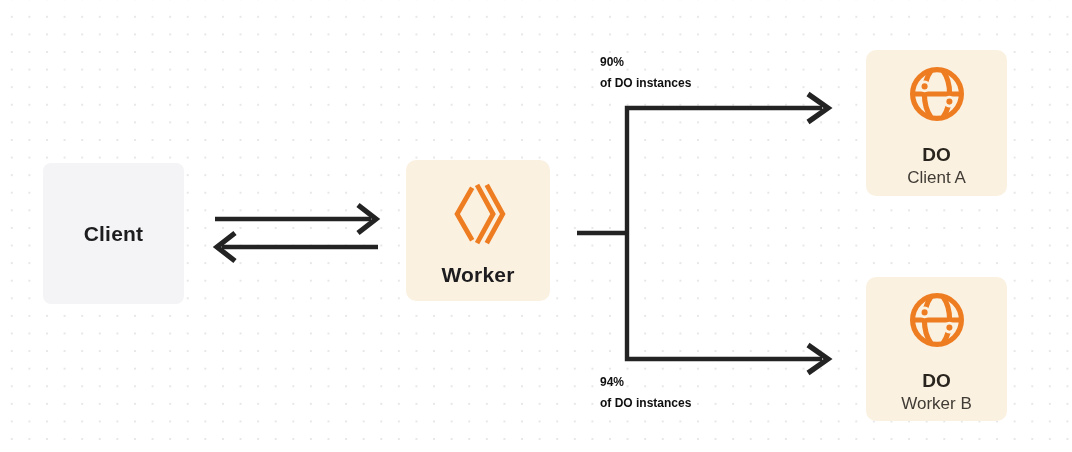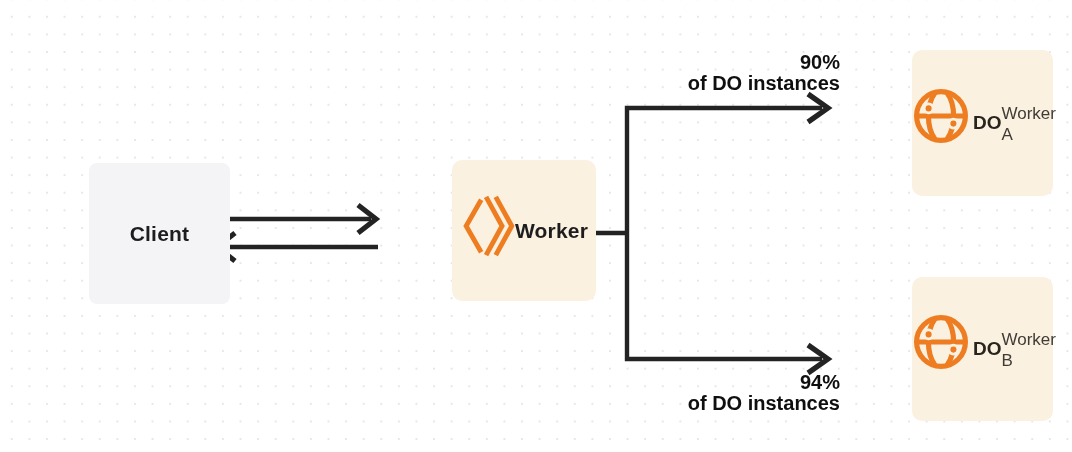--- a/index.html
+++ b/index.html
@@ -14,21 +14,21 @@
     background-size: 17.6px 17.6px;
     background-position: 3px 8px;
     border-radius:12px;
     overflow:hidden;
   }
 
   .connectors { position:absolute; left:0; top:0; width:1072px; height:452px; }
 
   .node {
     position:absolute;
-    display:flex; align-items:center; justify-content:center;margin-left:46px;
+    display:flex; flex-direction:column; align-items:center; justify-content:center;
   }
   .client-node {
     left:43px; top:163px; width:141px; height:141px;
     background:#f4f4f6; border-radius:8px;
   }
   .worker-node {
     left:406px; top:160px; width:144px; height:141px;
     background:#fbf1e1; border-radius:10px;
   }
   .do-node {
@@ -42,21 +42,21 @@
     font-size:21px; font-weight:700; color:#1d1d1f; letter-spacing:0.2px;
   }
   .worker-node .icon { margin-top:6px; margin-bottom:16px; }
   .do-node .icon { margin-top:4px; margin-bottom:18px; }
 
   .do-title { font-size:19px; font-weight:700; color:#29251e; line-height:22px; }
   .do-sub   { font-size:17px; font-weight:400; color:#403c35; line-height:21px; margin-top:1px; }
 
   .edge-label {
     position:absolute; left:600px; width:240px;
-    text-align:right; font-size:20px; font-weight:700;
+    text-align:left; font-size:12px; font-weight:700;
     color:#0f0f0f; line-height:20.5px;
   }
   .label-top    { top:52px; }
   .label-bottom { top:372px; }
 
   .icon svg { display:block; }
 </style>
 </head>
 <body>
 
@@ -105,21 +105,21 @@
           <circle cx="40" cy="40" r="30.5"></circle>
           <line x1="9.5" y1="40" x2="70.5" y2="40"></line>
           <path d="M32.5,11 C21.5,26 21.5,54 32.5,69"></path>
           <path d="M47.5,11 C58.5,26 58.5,54 47.5,69"></path>
         </g>
         <circle cx="24.5" cy="30.5" r="5.6" fill="#ee7d22" stroke="#fbf1e1" stroke-width="3.6"></circle>
         <circle cx="55.5" cy="49.5" r="5.6" fill="#ee7d22" stroke="#fbf1e1" stroke-width="3.6"></circle>
       </svg>
     </span>
     <span class="do-title">DO</span>
-    <span class="do-sub">Worker A</span>
+    <span class="do-sub">Client A</span>
   </div>
 
   <div class="node do-node do-b">
     <span class="icon">
       <svg width="64" height="64" viewBox="0 0 80 80">
         <g fill="none" stroke="#ee7d22" stroke-width="6.5">
           <circle cx="40" cy="40" r="30.5"></circle>
           <line x1="9.5" y1="40" x2="70.5" y2="40"></line>
           <path d="M32.5,11 C21.5,26 21.5,54 32.5,69"></path>
           <path d="M47.5,11 C58.5,26 58.5,54 47.5,69"></path>

